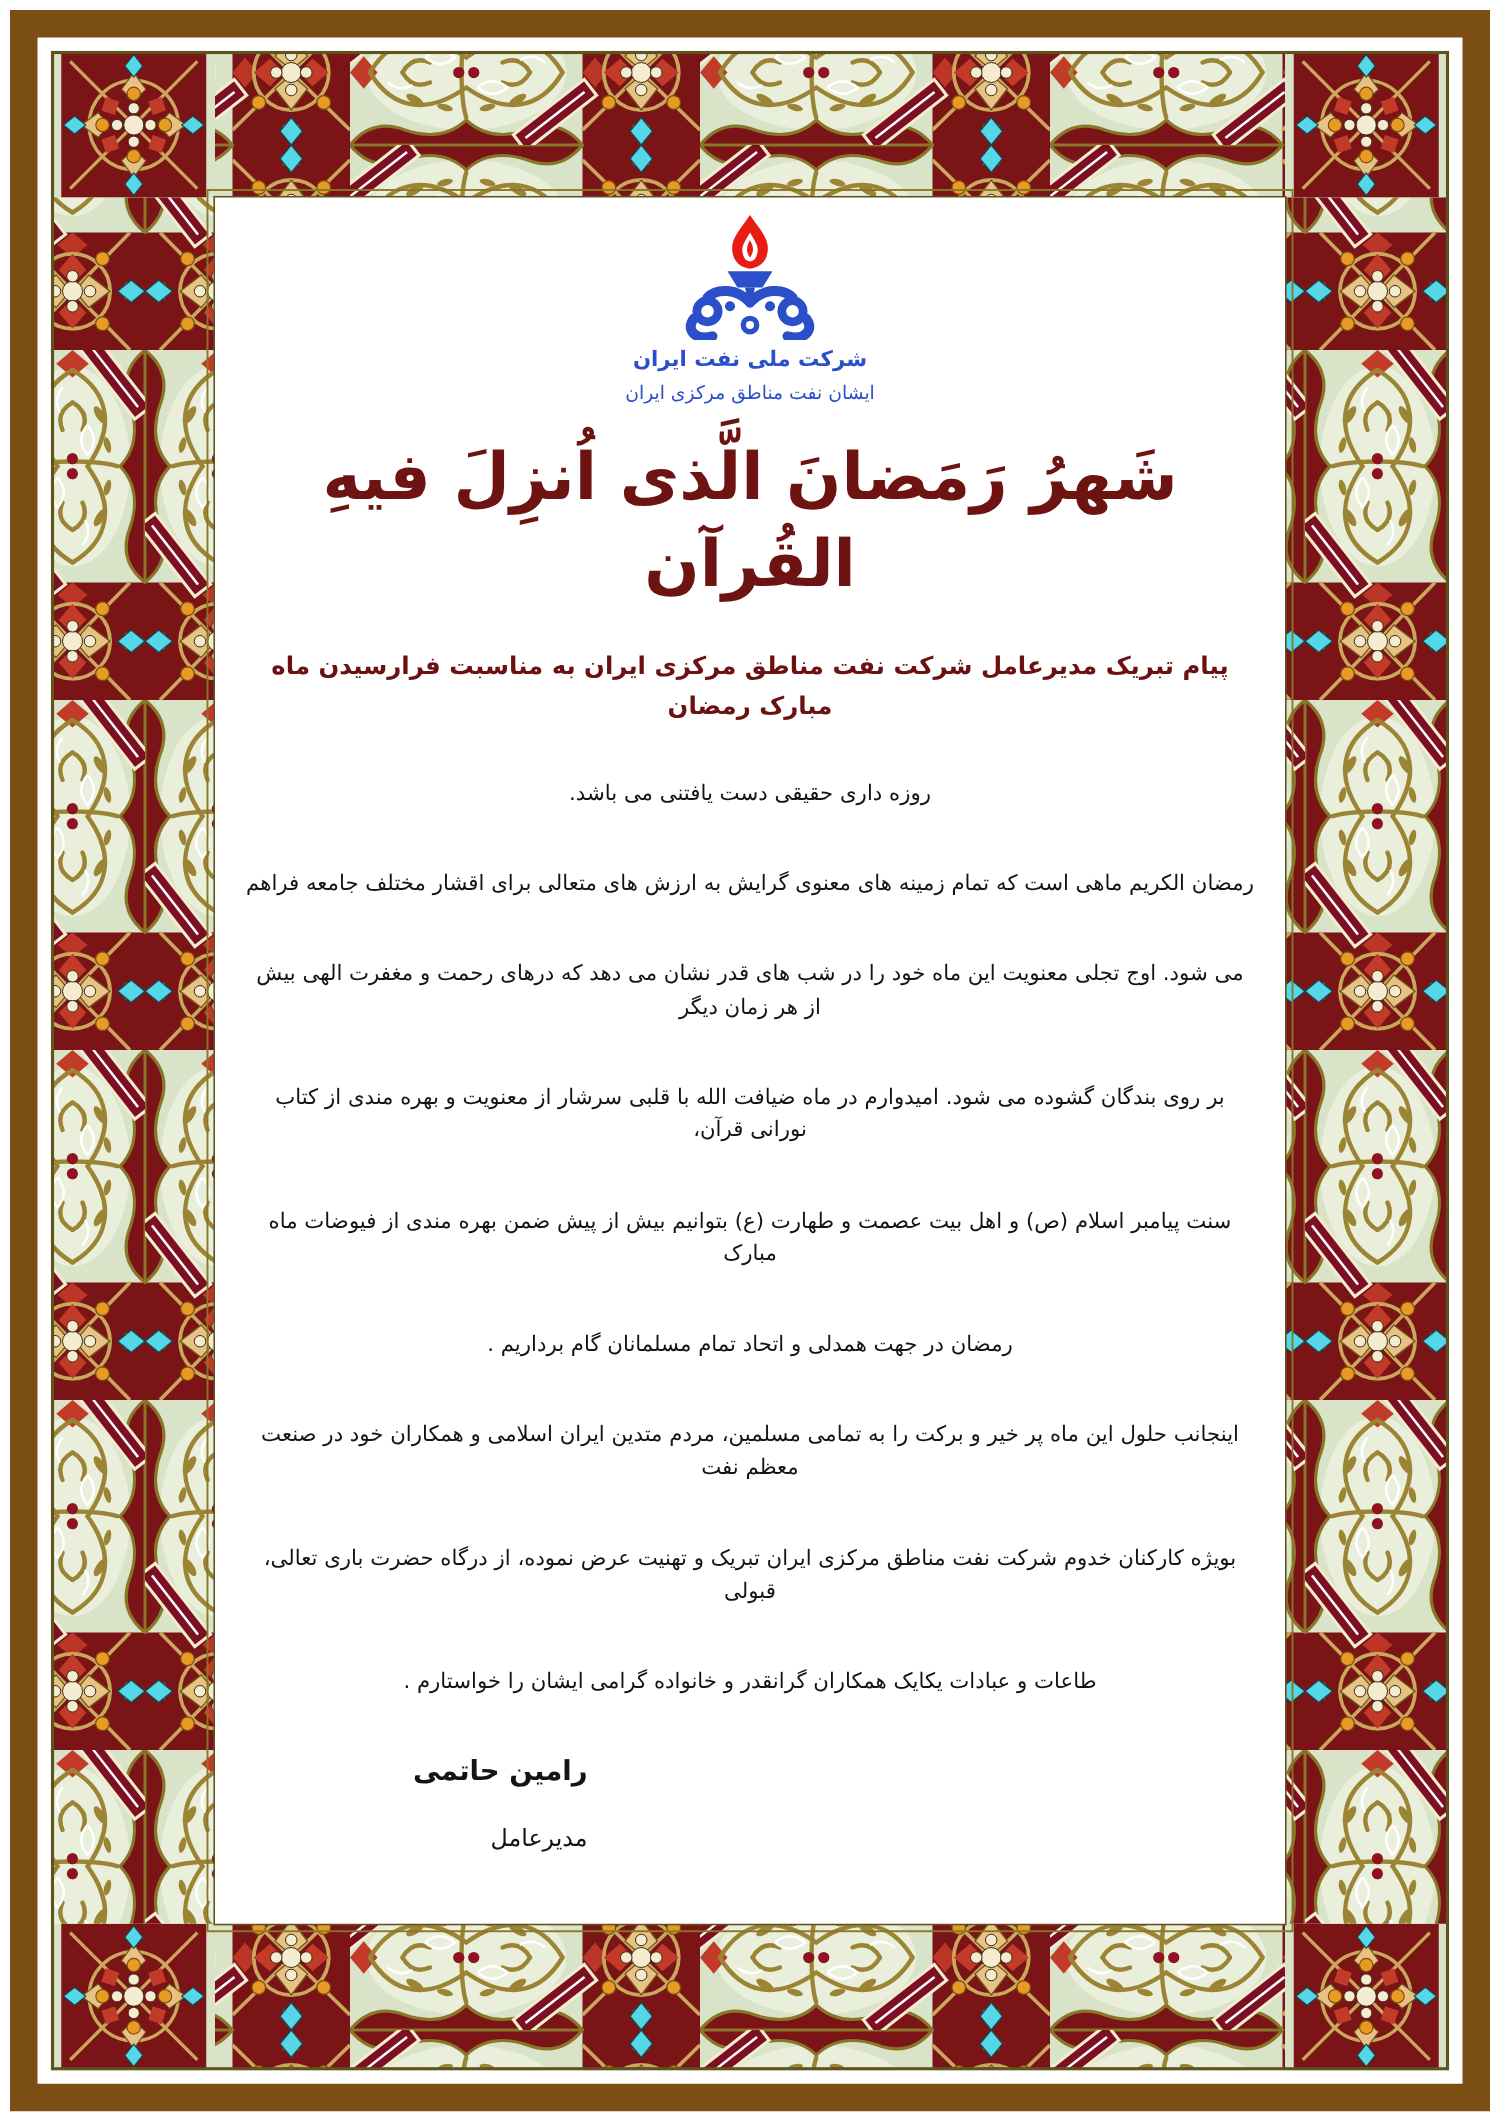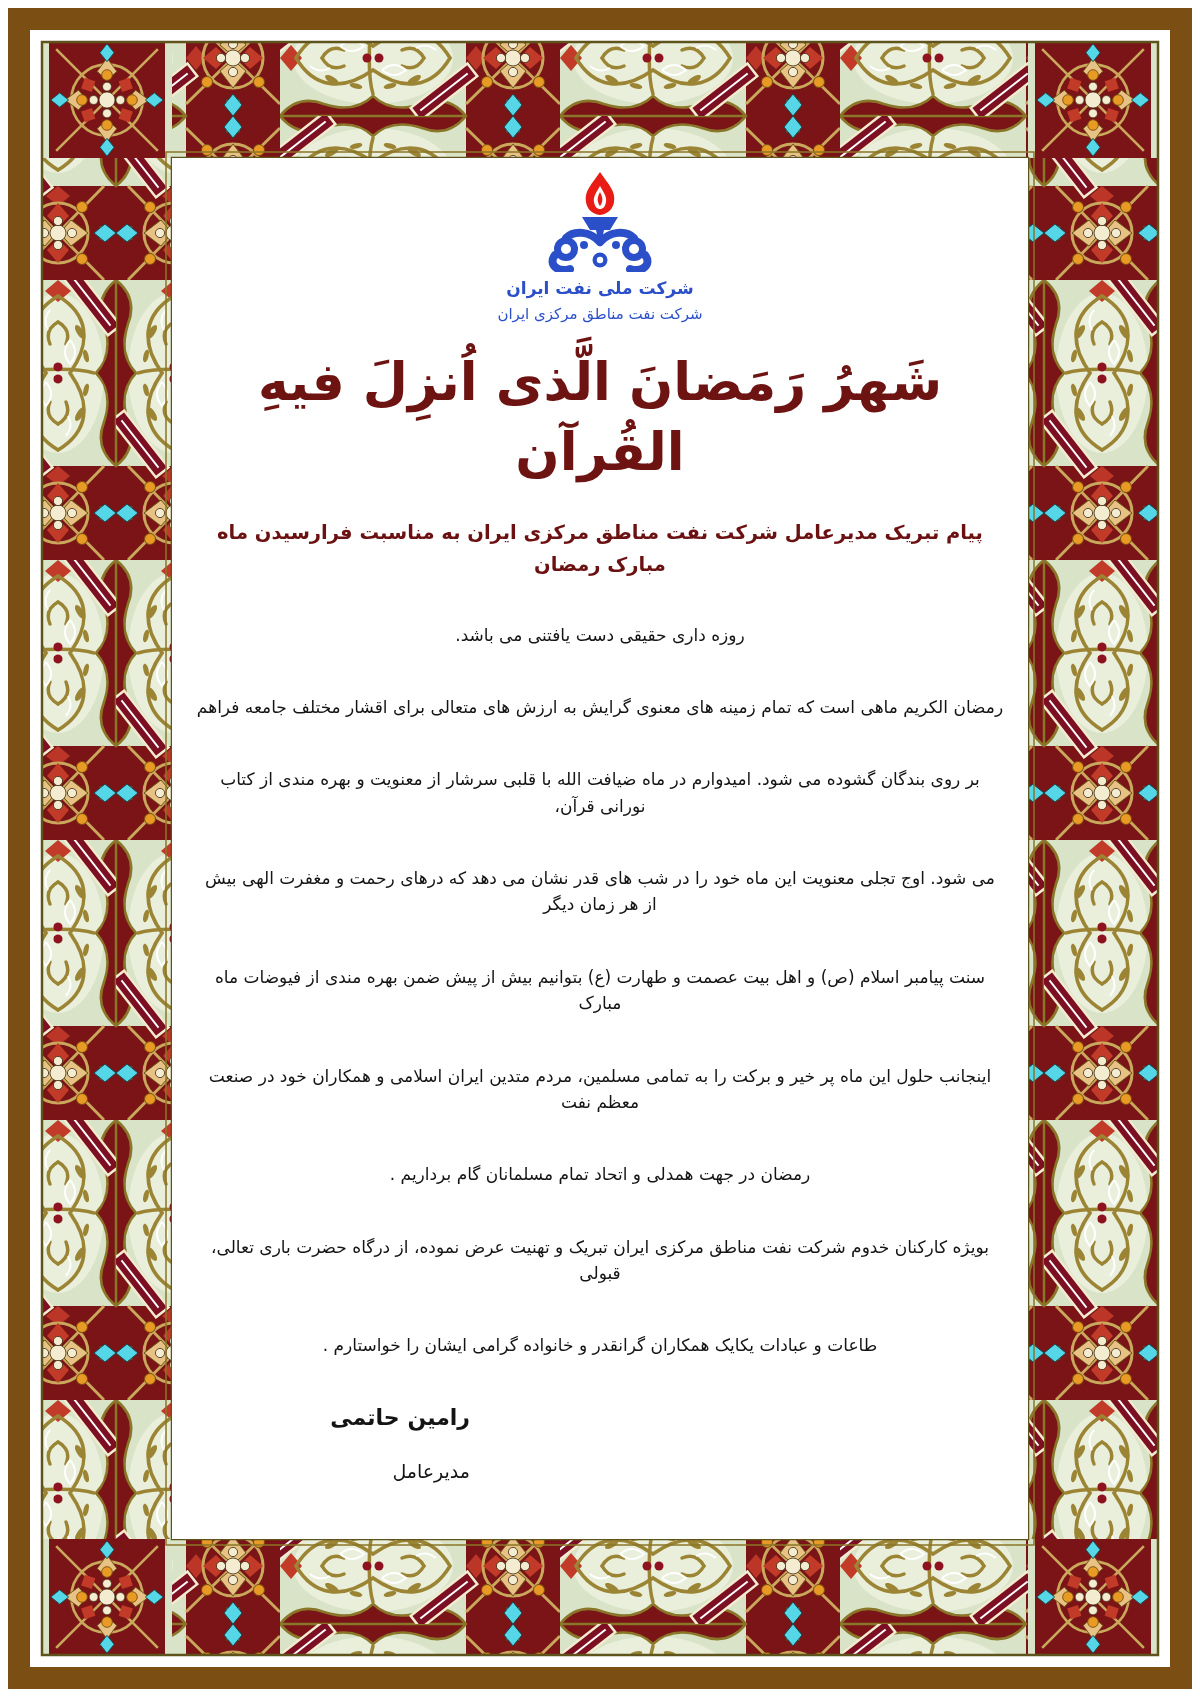--- a/index.html
+++ b/index.html
@@ -189,35 +189,35 @@
             <circle cx="104" cy="81" r="12"></circle>
           <circle cx="70" cy="92" r="7.5"></circle>
           <circle cx="54" cy="77" r="4"></circle>
             <circle cx="86" cy="77" r="4"></circle>
         </g>
         <circle cx="36" cy="81" r="5" fill="#ffffff"></circle>
         <circle cx="104" cy="81" r="5" fill="#ffffff"></circle>
         <circle cx="70" cy="92" r="3.2" fill="#ffffff"></circle>
       </svg>
       <div class="co1">شرکت ملی نفت ایران</div>
-      <div class="co2">شرکت نفت مناطق مرکزی ایران</div>
+      <div class="co2">ایشان نفت مناطق مرکزی ایران</div>
     </div>
 
     <div class="verse">شَهرُ رَمَضانَ الَّذی اُنزِلَ فیهِ القُرآن</div>
 
     <div class="title">پیام تبریک مدیرعامل شرکت نفت مناطق مرکزی ایران به مناسبت فرارسیدن ماه مبارک رمضان</div>
 
     <div class="body-text">
       <div class="bl">روزه داری حقیقی دست یافتنی می باشد.</div>
       <div class="bl pgap">رمضان الکریم ماهی است که تمام زمینه های معنوی گرایش به ارزش های متعالی برای اقشار مختلف جامعه فراهم</div>
+      <div class="bl">می شود. اوج تجلی معنویت این ماه خود را در شب های قدر نشان می دهد که درهای رحمت و مغفرت الهی بیش از هر زمان دیگر</div>
       <div class="bl">بر روی بندگان گشوده می شود. امیدوارم در ماه ضیافت الله با قلبی سرشار از معنویت و بهره مندی از کتاب نورانی قرآن،</div>
-      <div class="bl">می شود. اوج تجلی معنویت این ماه خود را در شب های قدر نشان می دهد که درهای رحمت و مغفرت الهی بیش از هر زمان دیگر</div>
       <div class="bl">سنت پیامبر اسلام (ص) و اهل بیت عصمت و طهارت (ع) بتوانیم بیش از پیش ضمن بهره مندی از فیوضات ماه مبارک</div>
+      <div class="bl">رمضان در جهت همدلی و اتحاد تمام مسلمانان گام برداریم .</div>
       <div class="bl pgap">اینجانب حلول این ماه پر خیر و برکت را به تمامی مسلمین، مردم متدین ایران اسلامی و همکاران خود در صنعت معظم نفت</div>
-      <div class="bl">رمضان در جهت همدلی و اتحاد تمام مسلمانان گام برداریم .</div>
       <div class="bl">بویژه کارکنان خدوم شرکت نفت مناطق مرکزی ایران تبریک و تهنیت عرض نموده، از درگاه حضرت باری تعالی، قبولی</div>
       <div class="bl">طاعات و عبادات یکایک همکاران گرانقدر و خانواده گرامی ایشان را خواستارم .</div>
     </div>
 
     <div class="sig">
       <div class="sig-name">رامین حاتمی</div>
       <div class="sig-role">مدیرعامل</div>
     </div>
 
   </div>

